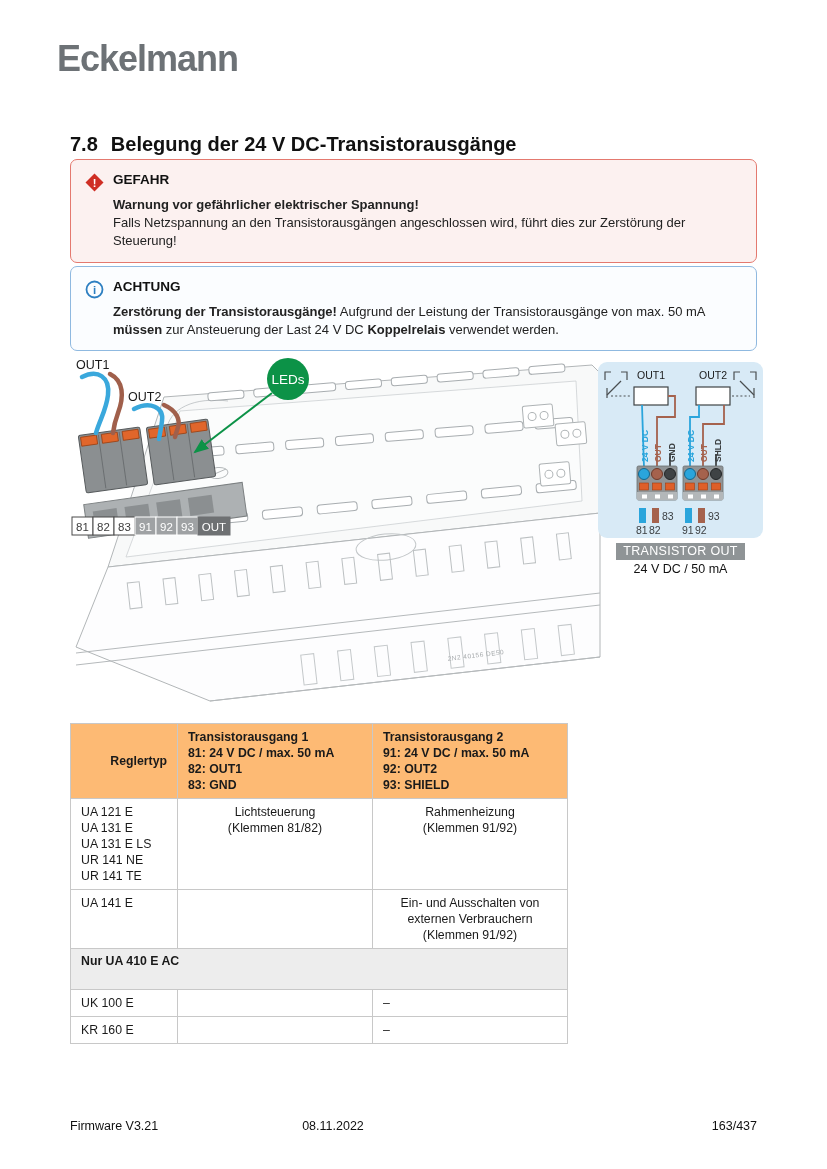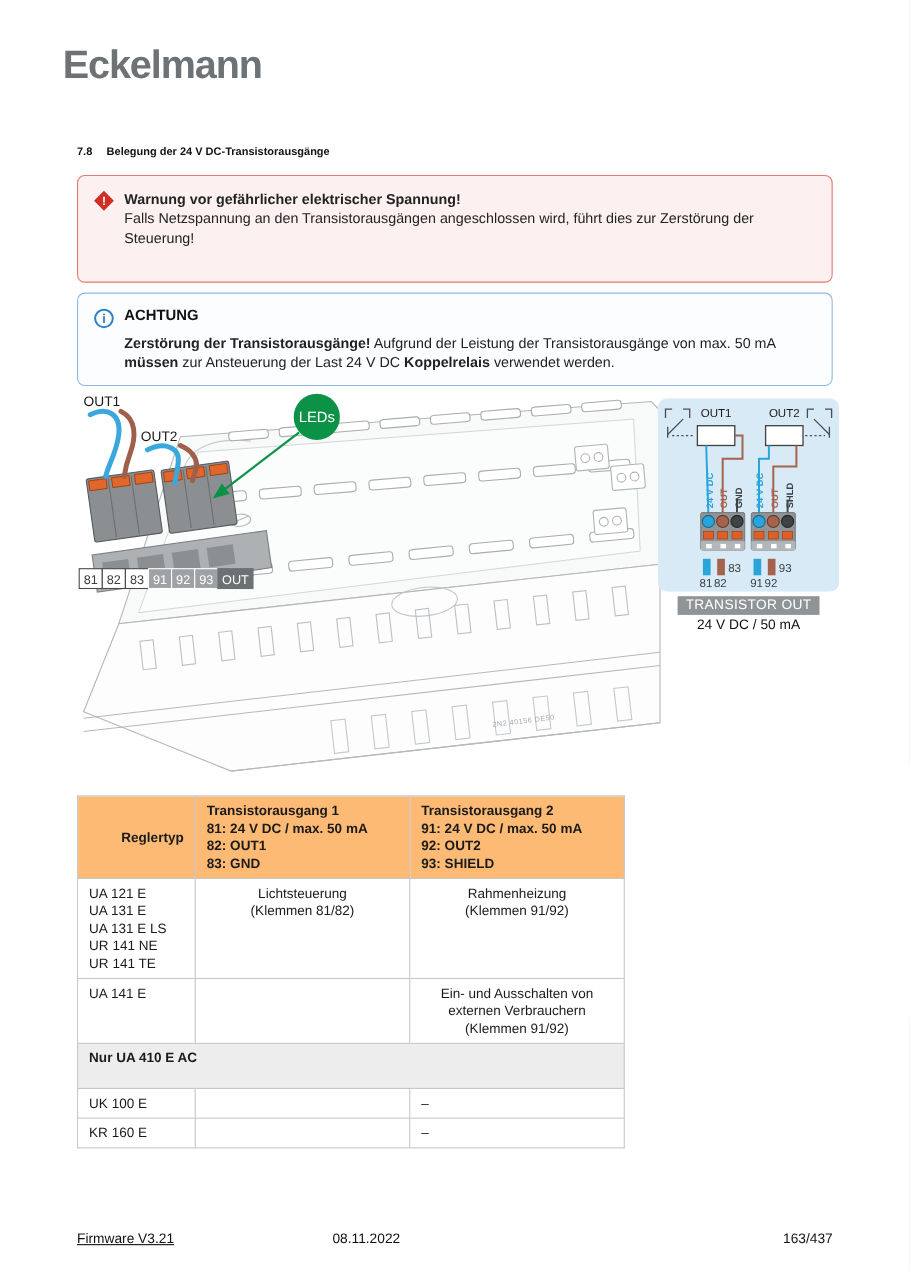--- a/index.html
+++ b/index.html
@@ -1,20 +1,20 @@
 <!DOCTYPE html>
 <html><head>
 <meta charset="utf-8">
 <style>
   html,body{margin:0;padding:0;background:#e8e8e8;}
   .page{position:relative;width:827px;height:1169px;background:#ffffff;margin:0 auto;
         font-family:"Liberation Sans", sans-serif;color:#1a1a1a;overflow:hidden;}
   .abs{position:absolute;}
   .logo{left:57px;top:38px;font-size:36px;font-weight:bold;color:#6d7276;letter-spacing:-1px;}
-  .heading{left:70px;top:133px;font-size:10px;font-weight:bold;color:#111;}
+  .heading{left:70px;top:133px;font-size:20px;font-weight:bold;color:#111;}
   .heading .num{margin-right:13px;}
   .alert{left:70px;width:687px;box-sizing:border-box;border-radius:7px;padding:12px 16px 11px 14px;display:flex;}
   .alert .icol{width:28px;flex:0 0 28px;padding-top:1px;}
   .alert .content{flex:1;}
   .alert .alert-title{font-size:13.5px;font-weight:bold;margin:0 0 9px 0;color:#111;}
   .alert .body{font-size:13px;line-height:1.40;color:#222;}
   .danger{top:159px;border:1.5px solid #e4796f;background:#fcf1f0;min-height:98px;}
   .notice{top:266px;border:1.5px solid #8fb9e0;background:#fbfdff;min-height:84px;}
   .figure{left:0;top:355px;width:827px;height:365px;}
   .board-svg{position:absolute;left:68px;top:0;}
@@ -27,21 +27,21 @@
   table.spec td{border:1px solid #c8c8c8;padding:5px 10px;vertical-align:top;}
   table.spec .pre{white-space:pre-line;}
   table.spec tr.hdr td{background:#fdba74;font-weight:bold;}
   table.spec td.c1h{vertical-align:middle;text-align:right;}
   table.spec td.ctr{text-align:center;}
   table.spec tr.band td{background:#ededed;font-weight:bold;padding-top:4px;padding-bottom:20px;}
   table.spec tr.r1 td{height:70px;}
   table.spec tr.r2 td{height:42px;}
   table.spec tr.sm td{height:16px;}
   .footer{top:1119px;font-size:12.5px;color:#111;}
-  .f-left{left:70px;text-decoration:underline;}
+  .f-left{left:70px;}
   .f-center{left:0;width:666px;text-align:center;}
   .f-right{right:70px;}
 </style>
 </head>
 <body>
 
 <div class="page">
 
   <div class="abs logo">Eckelmann</div>
 
@@ -50,20 +50,21 @@
   </div>
 
   <div class="abs alert danger">
     <div class="icol">
       <svg width="19" height="19" viewBox="0 0 19 19">
         <polygon points="9.5,0.5 18.5,9.5 9.5,18.5 0.5,9.5" fill="#cf2e24"></polygon>
         <text x="9.5" y="13.6" text-anchor="middle" font-size="11" font-weight="bold" fill="#ffffff" font-family="Liberation Sans, sans-serif">!</text>
       </svg>
     </div>
     <div class="content">
+      <div class="alert-title">GEFAHR</div>
       <div class="body">
         <b>Warnung vor gefährlicher elektrischer Spannung!</b><br>
         <span>Falls Netzspannung an den Transistorausgängen angeschlossen wird, führt dies zur Zerstörung der Steuerung!</span>
       </div>
     </div>
   </div>
 
   <div class="abs alert notice">
     <div class="icol">
       <svg width="19" height="19" viewBox="0 0 19 19">

